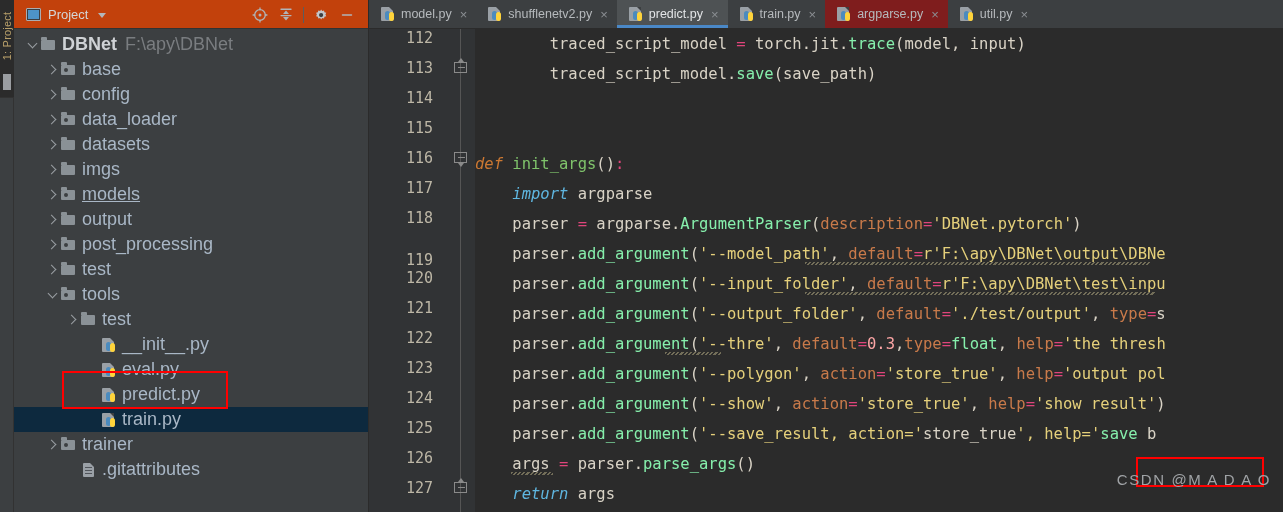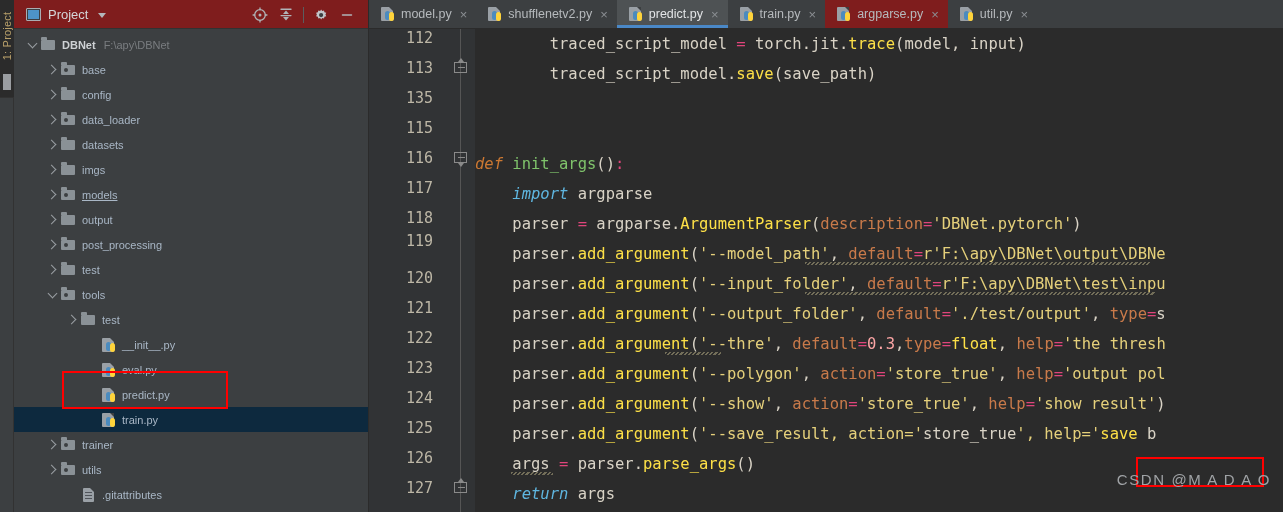--- a/index.html
+++ b/index.html
@@ -36,21 +36,21 @@
   }
 
   
   .project-panel {
     position: absolute; left: 14px; top: 0; width: 355px; height: 512px;
     background: #3c3f41;
     border-right: 1px solid #2b2b2b;
   }
   .project-header {
     position: relative; height: 29px; width: 100%;
-    background: #7f1d1d;
+    background: #c2410c;
     border-bottom: 1px solid #323232;
     display: flex; 
   }
   .ph-title-wrap { display: flex; align-items: center; gap: 7px; padding-left: 12px; }
   .ph-winicon {
     width: 15px; height: 13px; border: 1.5px solid #a9adb2; border-radius: 1px;
     position: relative; background: #3c3f41;
   }
   .ph-winicon::after {
     content: ""; position: absolute; left: 1px; top: 1px; right: 1px; bottom: 1px;
@@ -68,21 +68,21 @@
   }
   .tool-btn {
     width: 26px; height: 26px; display: flex; align-items: center; justify-content: center;
   }
   .tool-sep { width: 1px; height: 16px; background: #5a5d5f; margin: 0 4px; }
 
   
   .tree { position: relative; padding-top: 3px; }
   .tree-row {
     position: relative; height: 25px; display: flex; align-items: center;
-    font-size: 11px; color: #a9b7c6; white-space: nowrap;
+    font-size: 18px; color: #a9b7c6; white-space: nowrap;
   }
   .tree-row.selected { background: #0d293e; }
   .tw {
     width: 16px; height: 16px; display: inline-flex; align-items: center; justify-content: center;
     flex: 0 0 16px;
   }
   .tw.empty { visibility: hidden; }
   .chev {
     width: 7px; height: 7px; border-right: 1.6px solid #9a9ea3; border-bottom: 1.6px solid #9a9ea3;
     transform: rotate(-45deg); margin-left: -2px;
@@ -201,21 +201,21 @@
 
   .code-lines {
     position: absolute; left: 106px; top: 0; right: 0; height: 100%;
     font-family: "DejaVu Sans Mono", monospace; font-size: 15.5px;
     white-space: pre; overflow: hidden;
   }
   .cl { height: 30px; line-height: 30px; position: relative; }
   .tok-def   { color: #cc7832; font-style: italic; }
   .tok-kw    { color: #5fb6e0; font-style: italic; }
   .tok-fn    { color: #7fc36b; }
-  .tok-call  { color: #fde047; }
+  .tok-call  { color: #86efac; }
   .tok-plain { color: #d9d3c6; }
   .tok-str   { color: #e5d07b; }
   .tok-kwarg { color: #c97a4a; }
   .tok-num   { color: #fca5a5; }
   .tok-op    { color: #e0457b; }
   .tok-paren { color: #d9d3c6; }
   .squiggle {
     position: absolute; bottom: 4px; height: 3px;
     background: repeating-linear-gradient(135deg,#8a8468 0 1.5px, transparent 1.5px 3px);
     opacity: .75;
@@ -433,29 +433,20 @@
         </div>
         <div class="tree-row" style="padding-left: 30px;">
           <span class="tw">
             <span class="chev"></span>
           </span>
           <span class="node-icon ic-folder-dot">
             <span class="ic-folder"></span>
           </span>
           <span class="label">trainer</span>
         </div>
-        <div class="tree-row" style="padding-left: 30px;">
-          <span class="tw">
-            <span class="chev"></span>
-          </span>
-          <span class="node-icon ic-folder-dot">
-            <span class="ic-folder"></span>
-          </span>
-          <span class="label">utils</span>
-        </div>
         <div class="tree-row" style="padding-left: 50px;">
           <span class="tw empty"></span>
           <span class="node-icon">
             <span class="ic-doc">
               <i></i>
             </span>
           </span>
           <span class="label">.gitattributes</span>
         </div>
       </div>
@@ -537,30 +528,30 @@
       <div class="gutter">
         <div class="gutter-fold-line"></div>
       </div>
       <div id="gutter-nums">
           <div class="lnum" style="top: -6px;">112</div>
           <div class="lnum" style="top: 24px;">113</div>
           <div class="fold-marker end" style="top: 33px;">
             <span class="box"></span>
             <span class="tipup"></span>
           </div>
-          <div class="lnum" style="top: 54px;">135</div>
+          <div class="lnum" style="top: 54px;">114</div>
           <div class="lnum" style="top: 84px;">115</div>
           <div class="lnum" style="top: 114px;">116</div>
           <div class="fold-marker start" style="top: 123px;">
             <span class="box"></span>
             <span class="tipdown"></span>
           </div>
           <div class="lnum" style="top: 144px;">117</div>
           <div class="lnum" style="top: 174px;">118</div>
-          <div class="lnum" style="top: 197px;">119</div>
+          <div class="lnum" style="top: 216px;">119</div>
           <div class="lnum" style="top: 234px;">120</div>
           <div class="lnum" style="top: 264px;">121</div>
           <div class="lnum" style="top: 294px;">122</div>
           <div class="lnum" style="top: 324px;">123</div>
           <div class="lnum" style="top: 354px;">124</div>
           <div class="lnum" style="top: 384px;">125</div>
           <div class="lnum" style="top: 414px;">126</div>
           <div class="lnum" style="top: 444px;">127</div>
           <div class="fold-marker end" style="top: 453px;">
             <span class="box"></span>

